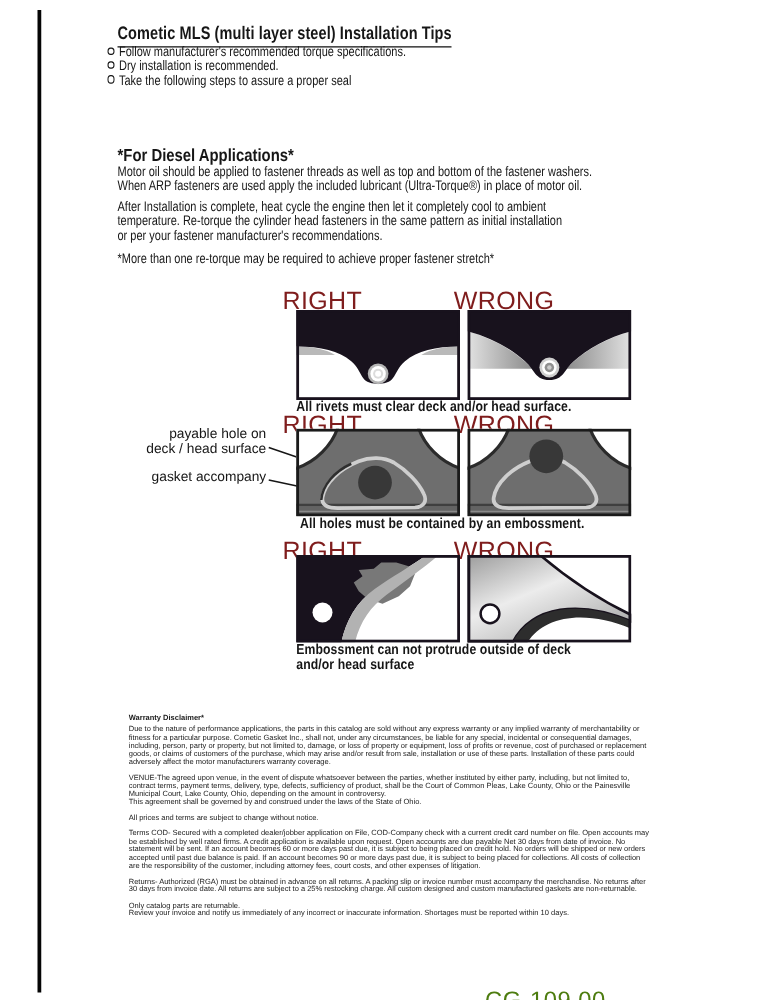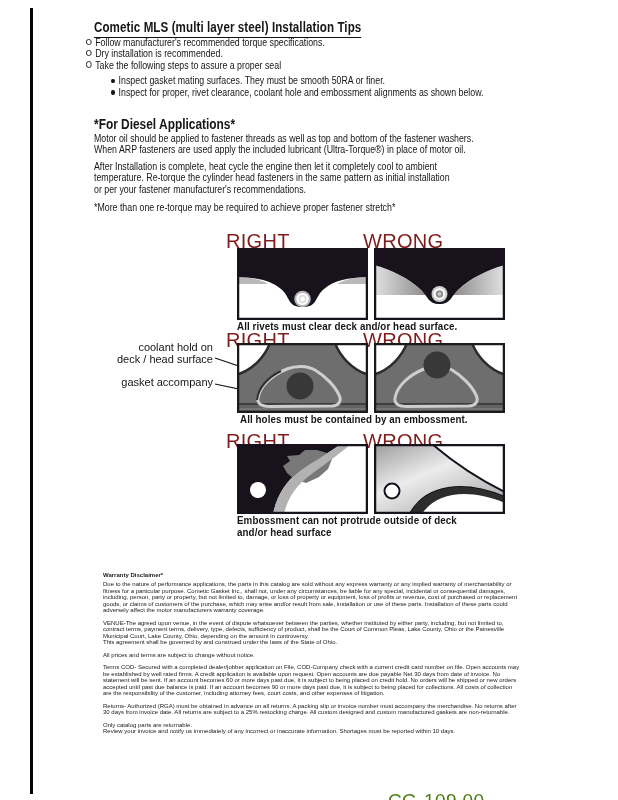--- a/index.html
+++ b/index.html
@@ -65,30 +65,20 @@
     <div class="bullet-row">
       <span class="b-glyph"></span>
       <span>Dry installation is recommended.</span>
     </div>
     <div class="bullet-row">
       <span class="b-glyph"></span>
       <span>Take the following steps to assure a proper seal</span>
     </div>
   </div>
 
-  <div id="sub-bullets" class="abs">
-    <div class="bullet-row">
-      <span class="sb-glyph"></span>
-      <span>Inspect gasket mating surfaces.  They must be smooth 50RA or finer.</span>
-    </div>
-    <div class="bullet-row">
-      <span class="sb-glyph"></span>
-      <span>Inspect for proper, rivet clearance, coolant hole and embossment alignments as shown below.</span>
-    </div>
-  </div>
 
   <div id="diesel-heading" class="abs cond85">*For Diesel Applications*</div>
   <div id="diesel-p1" class="abs cond body-text pre">Motor oil should be applied to fastener threads as well as top and bottom of the fastener washers.
 When ARP fasteners are used apply the included lubricant (Ultra-Torque®) in place of motor oil.</div>
   <div id="diesel-p2" class="abs cond body-text pre">After Installation is complete, heat cycle the engine then let it completely cool to ambient
 temperature. Re-torque the cylinder head fasteners in the same pattern as initial installation
 or per your fastener manufacturer's recommendations.</div>
   <div id="diesel-note" class="abs cond body-text">*More than one re-torque may be required to achieve proper fastener stretch*</div>
 
   <div class="abs rw-label" style="left:226px;top:230px;">RIGHT</div>
@@ -130,21 +120,21 @@
       <circle cx="65.5" cy="46" r="1.8" fill="#cccccc"></circle>
     </g>
     <rect x="1" y="1" width="129" height="70" fill="none" stroke="#18121d" stroke-width="2.5"></rect>
   </svg>
 
   <div class="abs caption cond85" style="left:237px;top:321px;">All rivets must clear deck and/or head surface.</div>
 
   <div class="abs rw-label" style="left:226px;top:329px;">RIGHT</div>
   <div class="abs rw-label" style="left:363px;top:329px;">WRONG</div>
 
-  <div class="abs callout pre" style="left:110px;top:342px;width:103px;">coolant hold on
+  <div class="abs callout pre" style="left:110px;top:342px;width:103px;">payable hole on
 deck / head surface</div>
   <div class="abs callout" style="left:95px;top:377px;width:118px;">gasket accompany</div>
 
   <svg class="abs" style="left:214px;top:352px;" width="100" height="50" viewBox="0 0 100 50">
     <line x1="1" y1="6" x2="86" y2="35" stroke="#161616" stroke-width="1.2"></line>
     <line x1="1" y1="32" x2="48" y2="42" stroke="#161616" stroke-width="1.2"></line>
   </svg>
 
   <svg class="abs panel" style="left:237px;top:343px;" width="131" height="70" viewBox="0 0 131 70">
     <rect width="131" height="70" fill="#6e6e6e"></rect>

